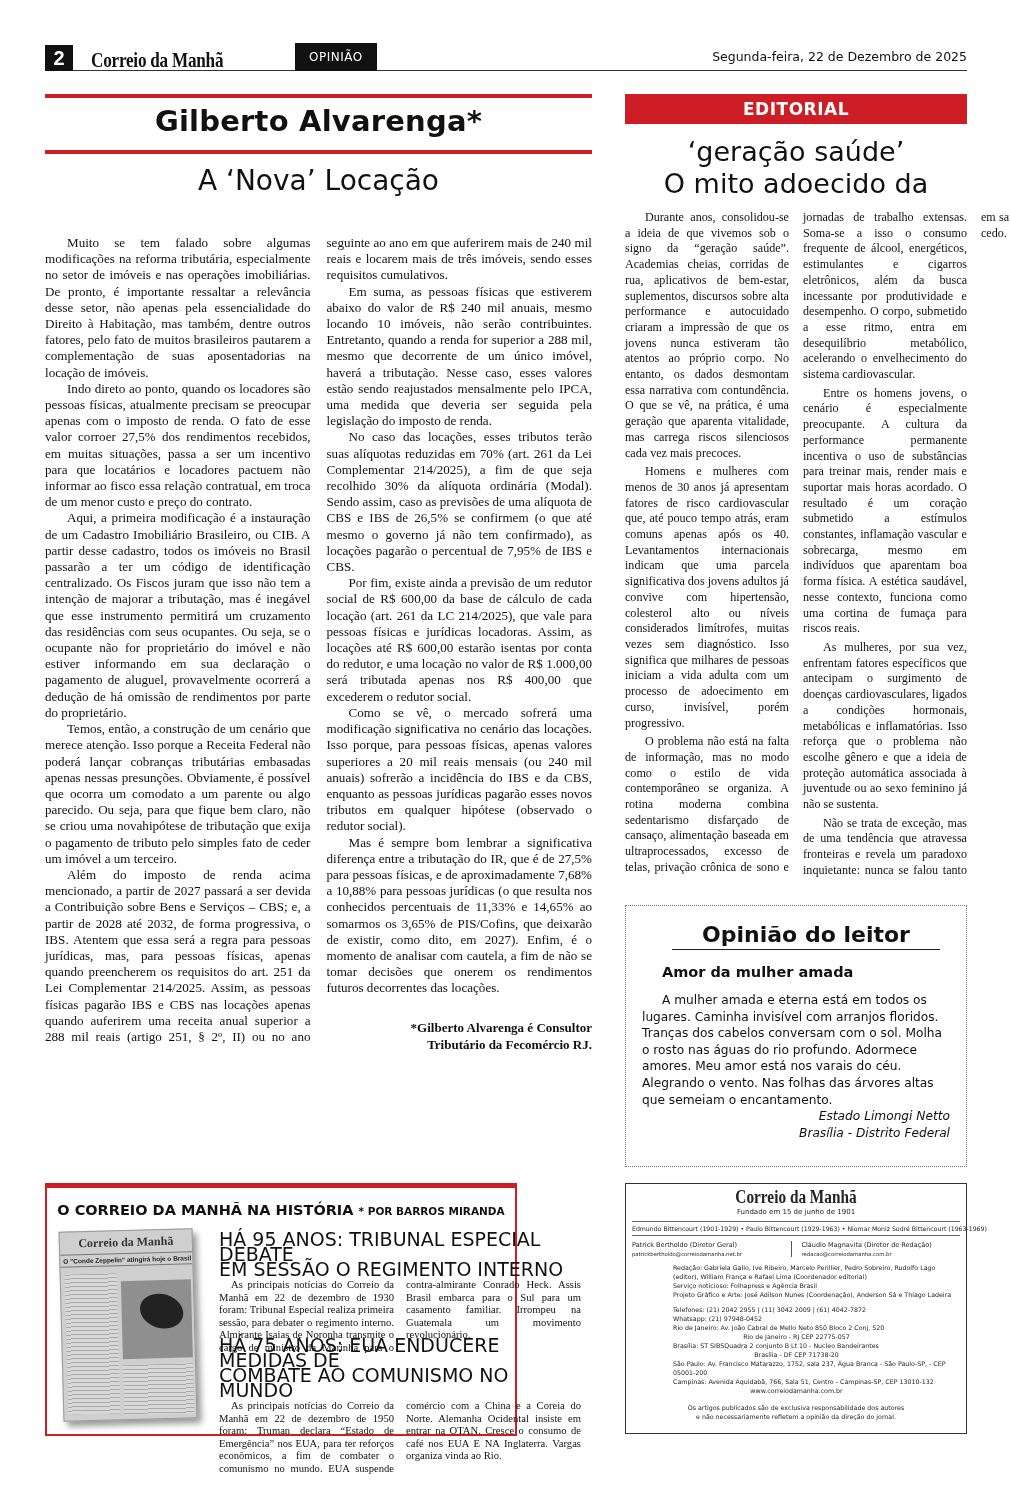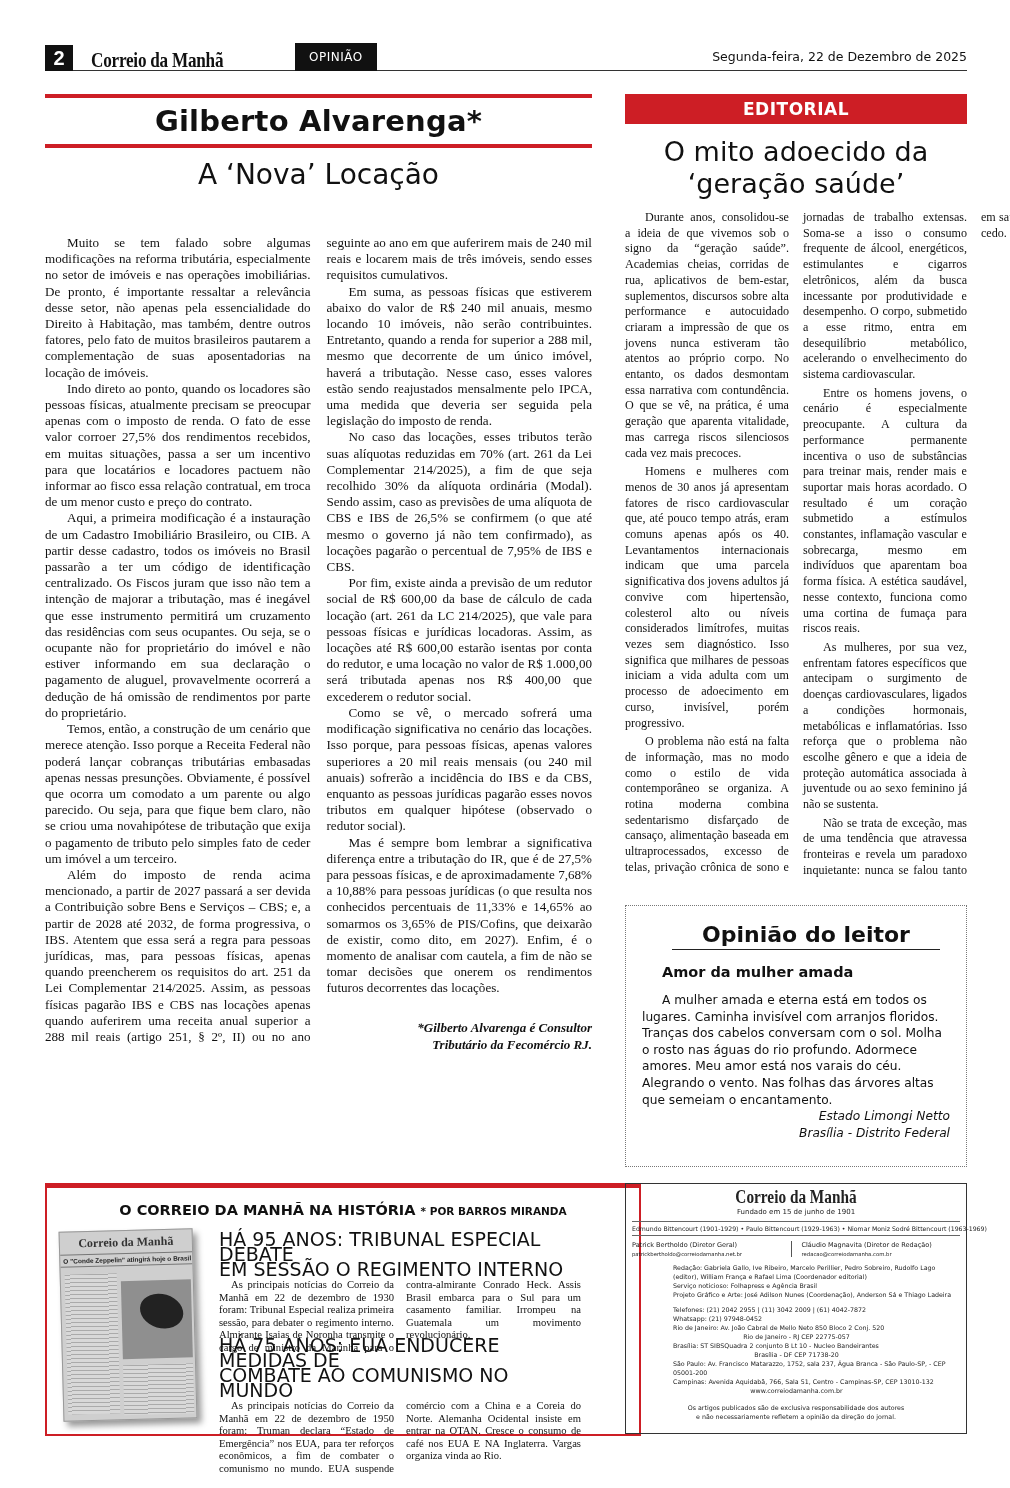--- a/index.html
+++ b/index.html
@@ -9,45 +9,45 @@
   
   .topbar { position: absolute; left: 45px; top: 45px; width: 922px; height: 26px; border-bottom: 1.5px solid #333; }
   .pagenum { position: absolute; left: 0; top: 0; width: 28px; height: 26px; background: #111; color: #fff; font-family: "Liberation Sans", sans-serif; font-size: 20px; font-weight: bold; text-align: center; line-height: 26px; }
   .brand { position: absolute; left: 46px; top: 2px; font-family: "Liberation Serif", serif; font-weight: bold; font-size: 22px; transform: scaleX(0.78); transform-origin: left; letter-spacing: -0.3px; }
   .section-tag { position: absolute; left: 250px; top: -2px; height: 28px; padding: 0 14px; background: #111; color: #fff; font-family: "DejaVu Sans", sans-serif; font-size: 12px; line-height: 28px; letter-spacing: 0.5px; }
   .date { position: absolute; right: 0; top: 4px; font-family: "DejaVu Sans", sans-serif; font-size: 12.5px; }
 
   
   .col-left { position: absolute; left: 45px; top: 94px; width: 547px; }
   .redrule { height: 4px; background: #cd1e25; }
-  .author { text-align: center; font-family: "DejaVu Sans", sans-serif; font-size: 29px; font-weight: 600; padding: 6px 0 6px; letter-spacing: 0.2px; }
+  .author { text-align: center; font-family: "DejaVu Sans", sans-serif; font-size: 29px; font-weight: 600; padding: 6px 0 12px; letter-spacing: 0.2px; }
   .headline { text-align: center; font-family: "DejaVu Sans", sans-serif; font-size: 28px; font-weight: normal; line-height: 34px; margin-top: 10px; }
 
   .art-body { position: absolute; top: 235px; left: 45px; width: 547px; column-count: 2; column-gap: 16px; font-size: 13.1px; line-height: 16.2px; text-align: justify; height: 945px; }
   .art-body p { text-indent: 22px; }
-  .art-sign { text-align: right; font-weight: bold; margin-top: 22px; text-indent: 0 !important; font-size: 13px; line-height: 17px; font-style: italic; }
+  .art-sign { text-align: right; font-weight: bold; margin-top: 22px; text-indent: 0 !important; font-size: 13px; line-height: 17px; }
 
   
   .col-right { position: absolute; left: 625px; top: 94px; width: 342px; }
   .ed-banner { height: 30px; background: #cd1e25; color: #ffffff; text-align: center; font-family: "DejaVu Sans", sans-serif; font-weight: bold; font-size: 17px; line-height: 30px; letter-spacing: 0.5px; }
   .ed-title { text-align: center; font-family: "DejaVu Sans", sans-serif; font-size: 27px; line-height: 32px; margin-top: 12px; }
   .ed-body { position: absolute; left: 625px; top: 210px; width: 342px; column-count: 2; column-gap: 14px; font-size: 12.1px; line-height: 15.7px; text-align: justify; height: 675px; }
   .ed-body p { text-indent: 20px; }
   .ed-body p + p { margin-top: 3px; }
 
   
   .reader { position: absolute; left: 625px; top: 905px; width: 342px; height: 262px; border: 1.5px dotted #777; padding: 12px 16px 0 16px; }
   .reader-title { text-align: center; font-family: "DejaVu Sans", sans-serif; font-weight: bold; font-size: 22px; margin: 4px 10px 0 30px; border-bottom: 1.5px solid #222; padding-bottom: 2px; }
   .reader-sub { font-family: "DejaVu Sans", sans-serif; font-weight: 600; font-size: 14.5px; margin: 14px 0 0 20px; }
   .reader-text { font-family: "DejaVu Sans", sans-serif; font-size: 12.2px; line-height: 16.6px; margin-top: 12px; }
   .reader-text .ind { padding-left: 20px; }
   .reader-sig { text-align: right; font-family: "DejaVu Sans", sans-serif; font-style: italic; font-size: 12.2px; line-height: 16.5px; }
 
   
-  .hist { position: absolute; left: 45px; top: 1183px; width: 596px; height: 253px; border: 2px solid #cd1e25; border-top-width: 5px; }
+  .hist { position: absolute; left: 45px; top: 1183px; width: 472px; height: 253px; border: 2px solid #cd1e25; border-top-width: 5px; }
   .hist-title { position: absolute; left: 0; right: 0; top: 14px; text-align: center; font-family: "DejaVu Sans", sans-serif; font-weight: bold; font-size: 14.5px; }
   .hist-title small { font-size: 10.5px; font-weight: 600; }
   .hist-photo { position: absolute; left: 14px; top: 42px; width: 134px; height: 190px; background: #cfcfcf; border: 1px solid #999; box-shadow: 4px 5px 6px #999; transform: rotate(-1.5deg); overflow: hidden; }
   .hist-photo .np-mast { text-align: center; font-family: "Liberation Serif", serif; font-size: 12px; font-weight: bold; color: #333; margin-top: 4px; }
   .hist-photo .np-head { font-family: "Liberation Sans", sans-serif; font-size: 6.5px; font-weight: bold; color: #222; padding: 2px 3px; border-top: 1px solid #777; border-bottom: 1px solid #777; margin-top: 3px; white-space: nowrap; overflow: hidden; }
   .hist-photo .np-lines { position: absolute; left: 4px; top: 42px; width: 52px; height: 140px; background: repeating-linear-gradient(#aaa 0 1px, #d8d8d8 1px 4px); }
   .hist-photo .np-pic { position: absolute; left: 60px; top: 50px; width: 70px; height: 78px; background: #8f8f8f; }
   .hist-photo .np-blimp { position: absolute; left: 18px; top: 14px; width: 44px; height: 34px; background: #222; border-radius: 50%; transform: rotate(18deg); }
   .hist-photo .np-lines2 { position: absolute; left: 60px; top: 134px; width: 70px; height: 50px; background: repeating-linear-gradient(#aaa 0 1px, #d8d8d8 1px 4px); }
   .hist-item { position: absolute; left: 172px; width: 362px; }
@@ -101,22 +101,22 @@
   <p>Mas é sempre bom lembrar a significativa diferença entre a tributação do IR, que é de 27,5% para pessoas físicas, e de aproximadamente 7,68% a 10,88% para pessoas jurídicas (o que resulta nos conhecidos percentuais de 11,33% e 14,65% ao somarmos os 3,65% de PIS/Cofins, que deixarão de existir, como dito, em 2027). Enfim, é o momento de analisar com cautela, a fim de não se tomar decisões que onerem os rendimentos futuros decorrentes das locações.</p>
   <div class="art-sign">
     <div>*Gilberto Alvarenga é Consultor</div>
     <div>Tributário da Fecomércio RJ.</div>
   </div>
 </div>
 
 <div class="col-right">
   <div class="ed-banner">EDITORIAL</div>
   <div class="ed-title">
+    <div>‘geração saúde’</div>
     <div>O mito adoecido da</div>
-    <div>‘geração saúde’</div>
   </div>
 </div>
 <div class="ed-body">
   <p>Durante anos, consolidou-se a ideia de que vivemos sob o signo da “geração saúde”. Academias cheias, corridas de rua, aplicativos de bem-estar, suplementos, discursos sobre alta performance e autocuidado criaram a impressão de que os jovens nunca estiveram tão atentos ao próprio corpo. No entanto, os dados desmontam essa narrativa com contundência. O que se vê, na prática, é uma geração que aparenta vitalidade, mas carrega riscos silenciosos cada vez mais precoces.</p>
   <p>Homens e mulheres com menos de 30 anos já apresentam fatores de risco cardiovascular que, até pouco tempo atrás, eram comuns apenas após os 40. Levantamentos internacionais indicam que uma parcela significativa dos jovens adultos já convive com hipertensão, colesterol alto ou níveis considerados limítrofes, muitas vezes sem diagnóstico. Isso significa que milhares de pessoas iniciam a vida adulta com um processo de adoecimento em curso, invisível, porém progressivo.</p>
   <p>O problema não está na falta de informação, mas no modo como o estilo de vida contemporâneo se organiza. A rotina moderna combina sedentarismo disfarçado de cansaço, alimentação baseada em ultraprocessados, excesso de telas, privação crônica de sono e jornadas de trabalho extensas. Soma-se a isso o consumo frequente de álcool, energéticos, estimulantes e cigarros eletrônicos, além da busca incessante por produtividade e desempenho. O corpo, submetido a esse ritmo, entra em desequilíbrio metabólico, acelerando o envelhecimento do sistema cardiovascular.</p>
   <p>Entre os homens jovens, o cenário é especialmente preocupante. A cultura da performance permanente incentiva o uso de substâncias para treinar mais, render mais e suportar mais horas acordado. O resultado é um coração submetido a estímulos constantes, inflamação vascular e sobrecarga, mesmo em indivíduos que aparentam boa forma física. A estética saudável, nesse contexto, funciona como uma cortina de fumaça para riscos reais.</p>
   <p>As mulheres, por sua vez, enfrentam fatores específicos que antecipam o surgimento de doenças cardiovasculares, ligados a condições hormonais, metabólicas e inflamatórias. Isso reforça que o problema não escolhe gênero e que a ideia de proteção automática associada à juventude ou ao sexo feminino já não se sustenta.</p>
   <p>Não se trata de exceção, mas de uma tendência que atravessa fronteiras e revela um paradoxo inquietante: nunca se falou tanto em saúde, e nunca se adoeceu tão cedo.</p>
 </div>

